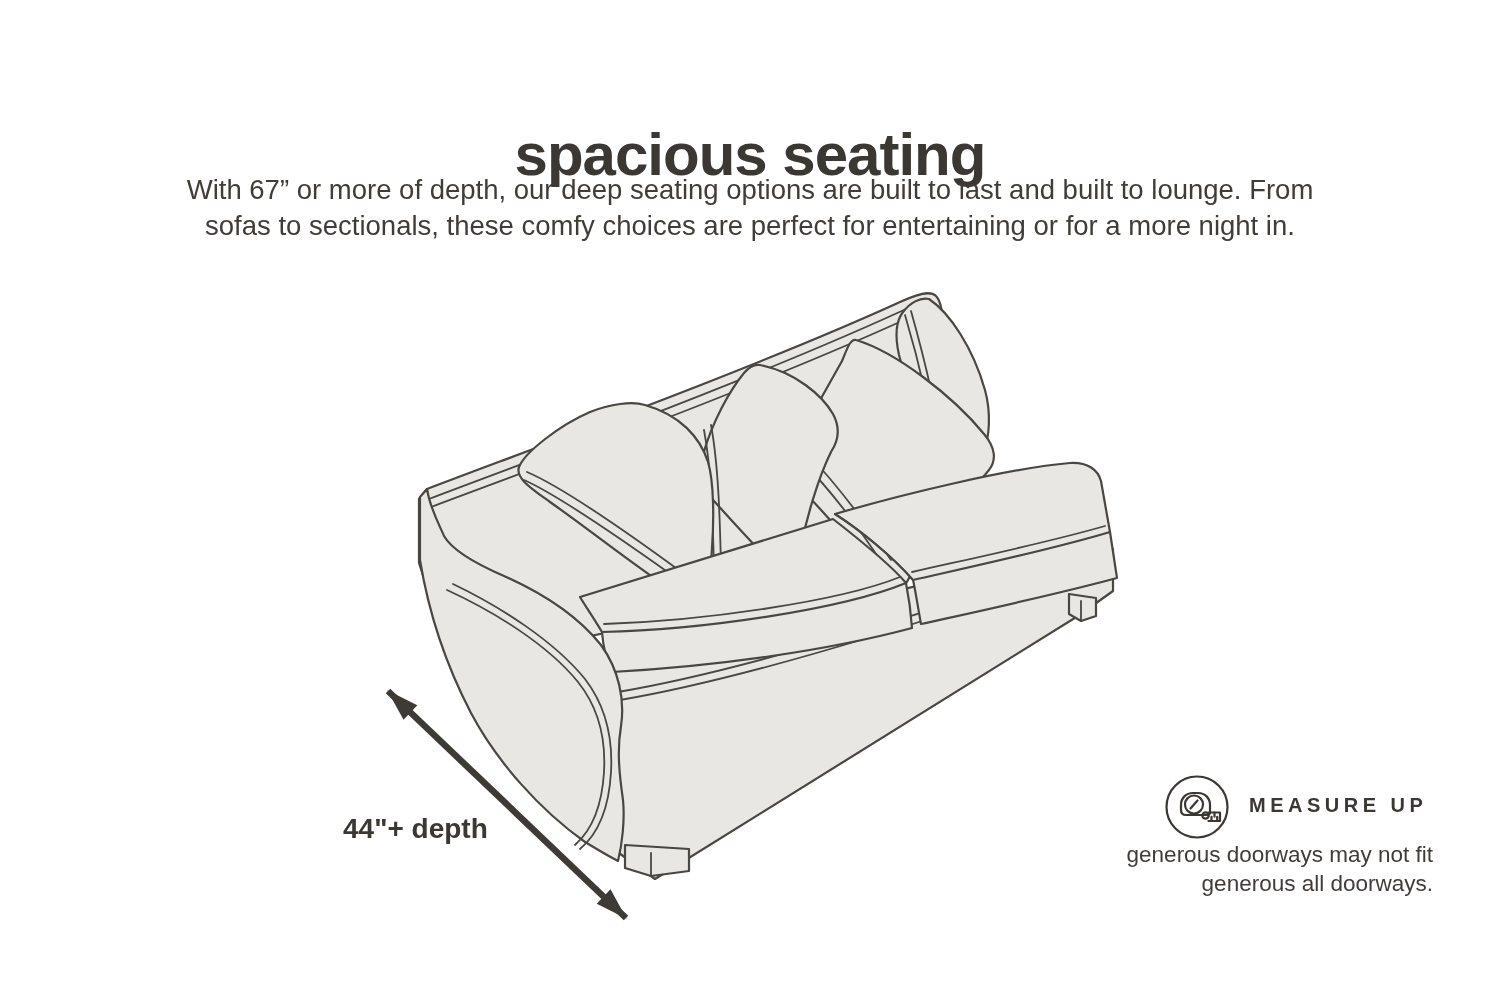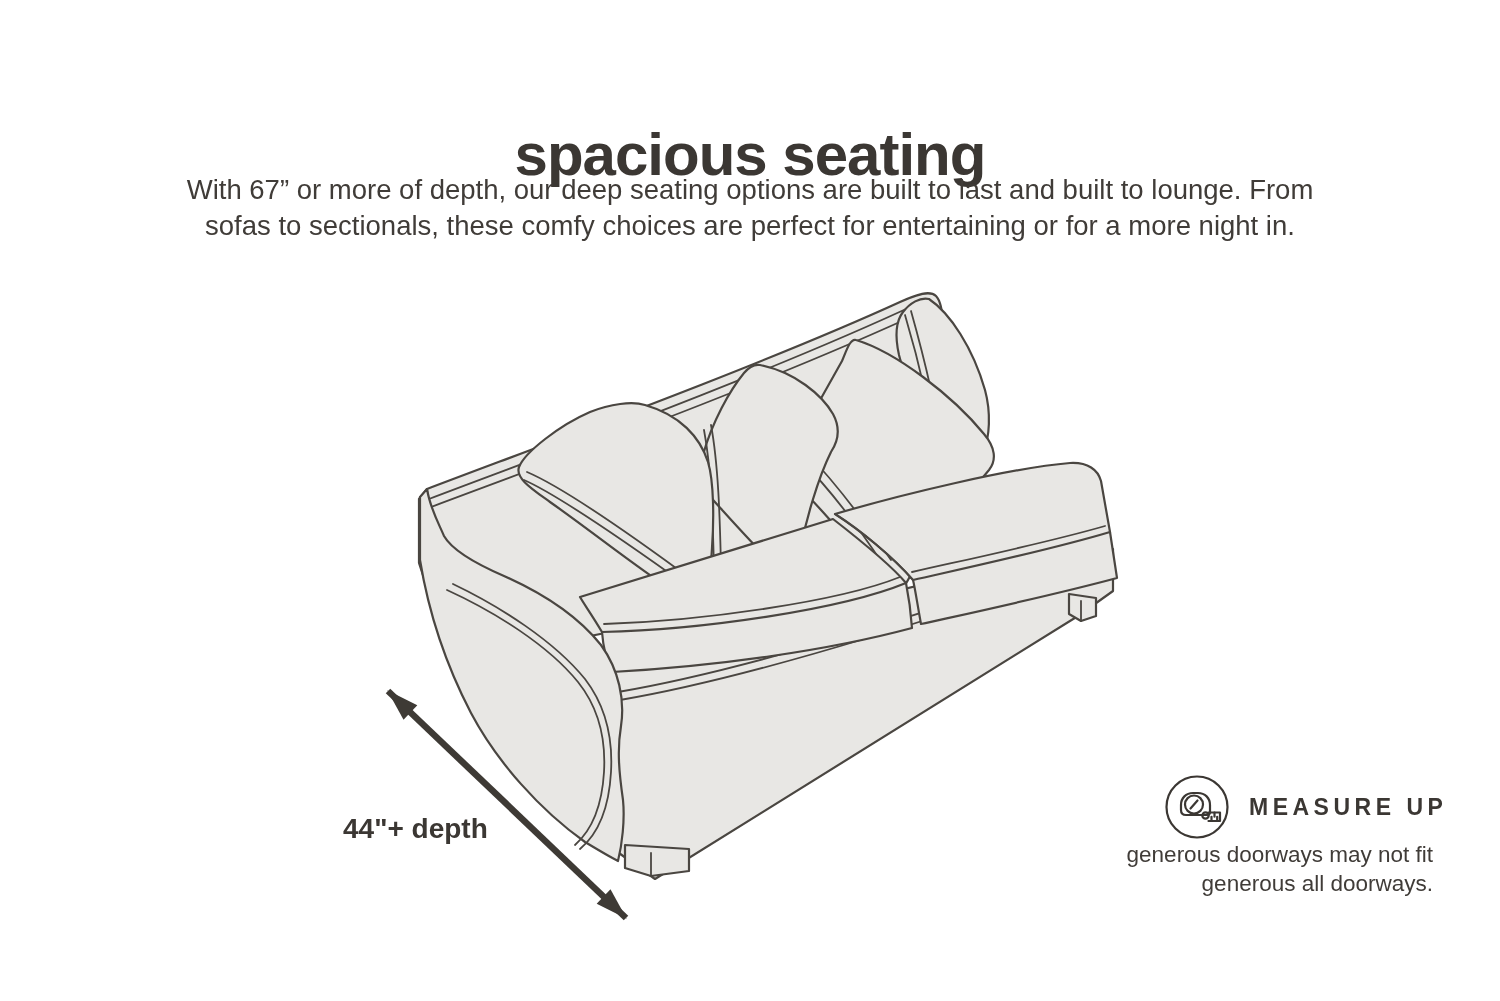--- a/index.html
+++ b/index.html
@@ -25,21 +25,21 @@
   }
   .svg-layer{position:absolute;left:0;top:0;width:1500px;height:1001px;}
   .dim-label{
     position:absolute;left:343px;top:813px;
     font-size:28px;font-weight:bold;color:#3b3733;
     white-space:nowrap;
   }
   .mu-icon{position:absolute;left:1164px;top:774px;width:66px;height:66px;}
   .mu-heading{
     position:absolute;left:1249px;top:794px;
-    font-size:23px;font-weight:bold;letter-spacing:4.5px;
+    font-size:20px;font-weight:bold;letter-spacing:4.5px;
     color:#3b3733;white-space:nowrap;
   }
   .mu-note{
     position:absolute;top:840px;right:67px;width:340px;
     text-align:right;
     font-size:22.5px;line-height:29px;color:#403c38;
   }
 </style>
 </head>
 <body>

